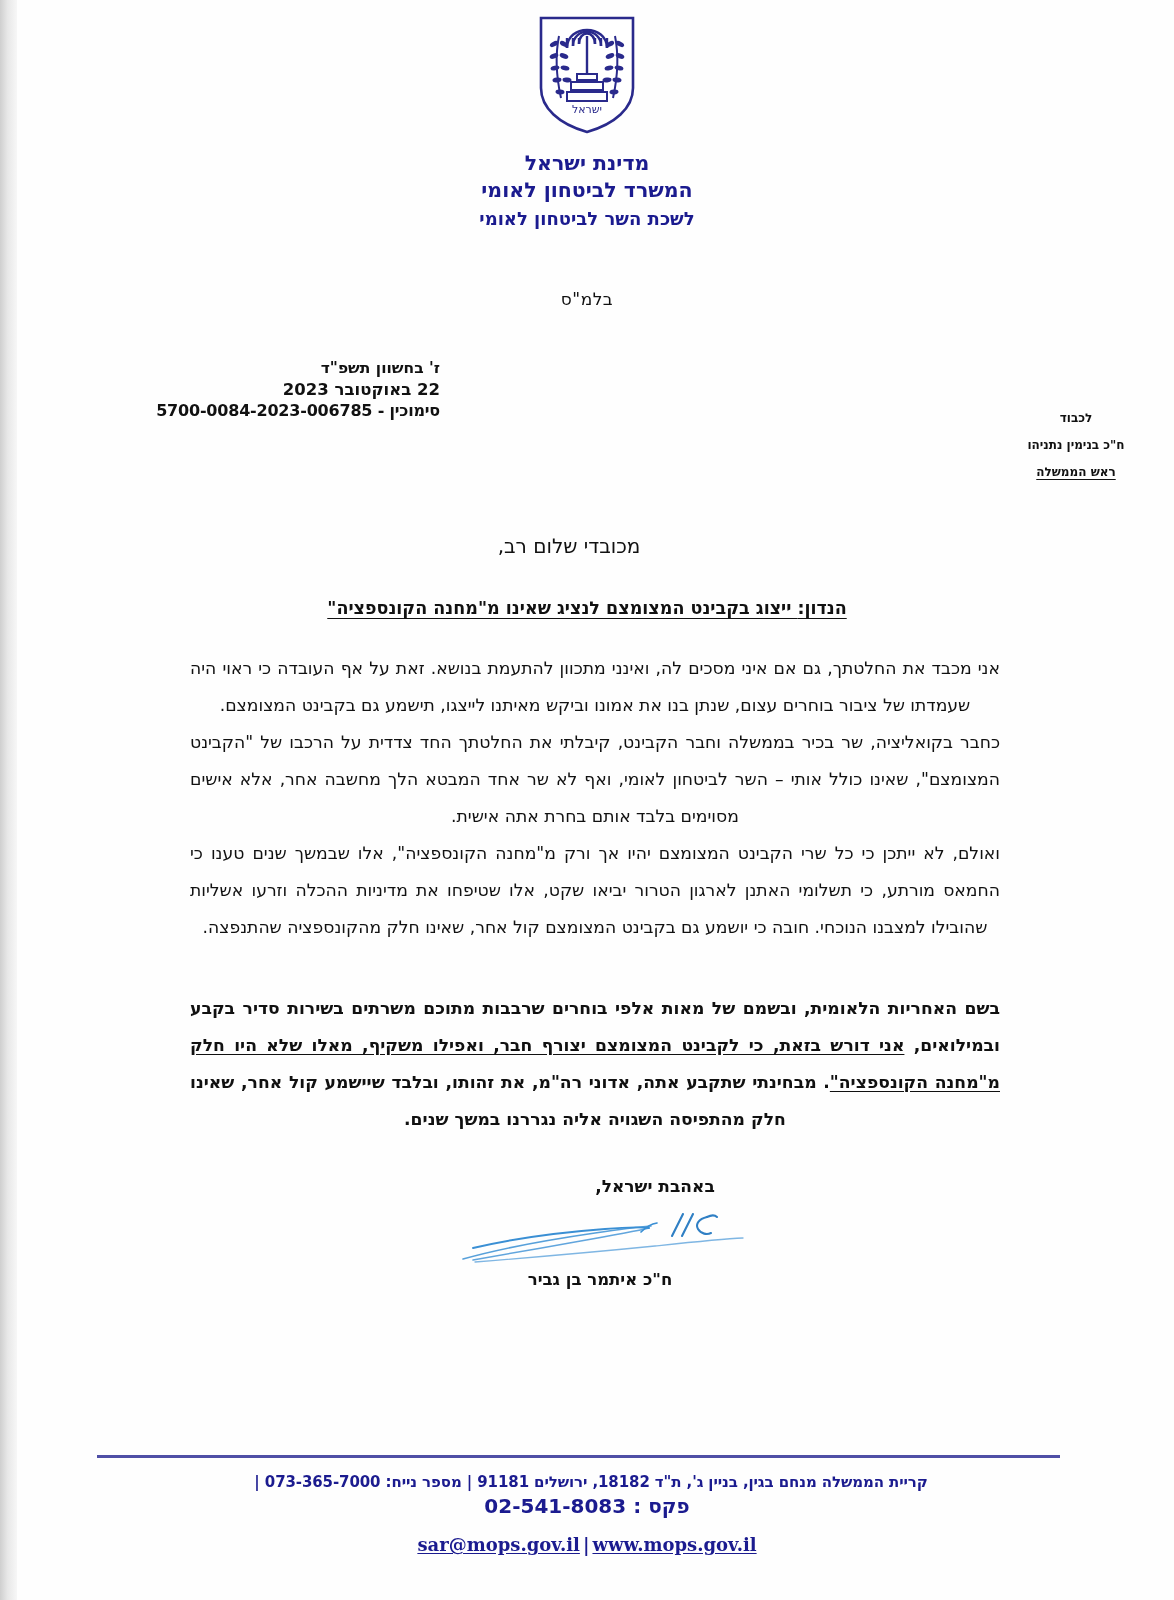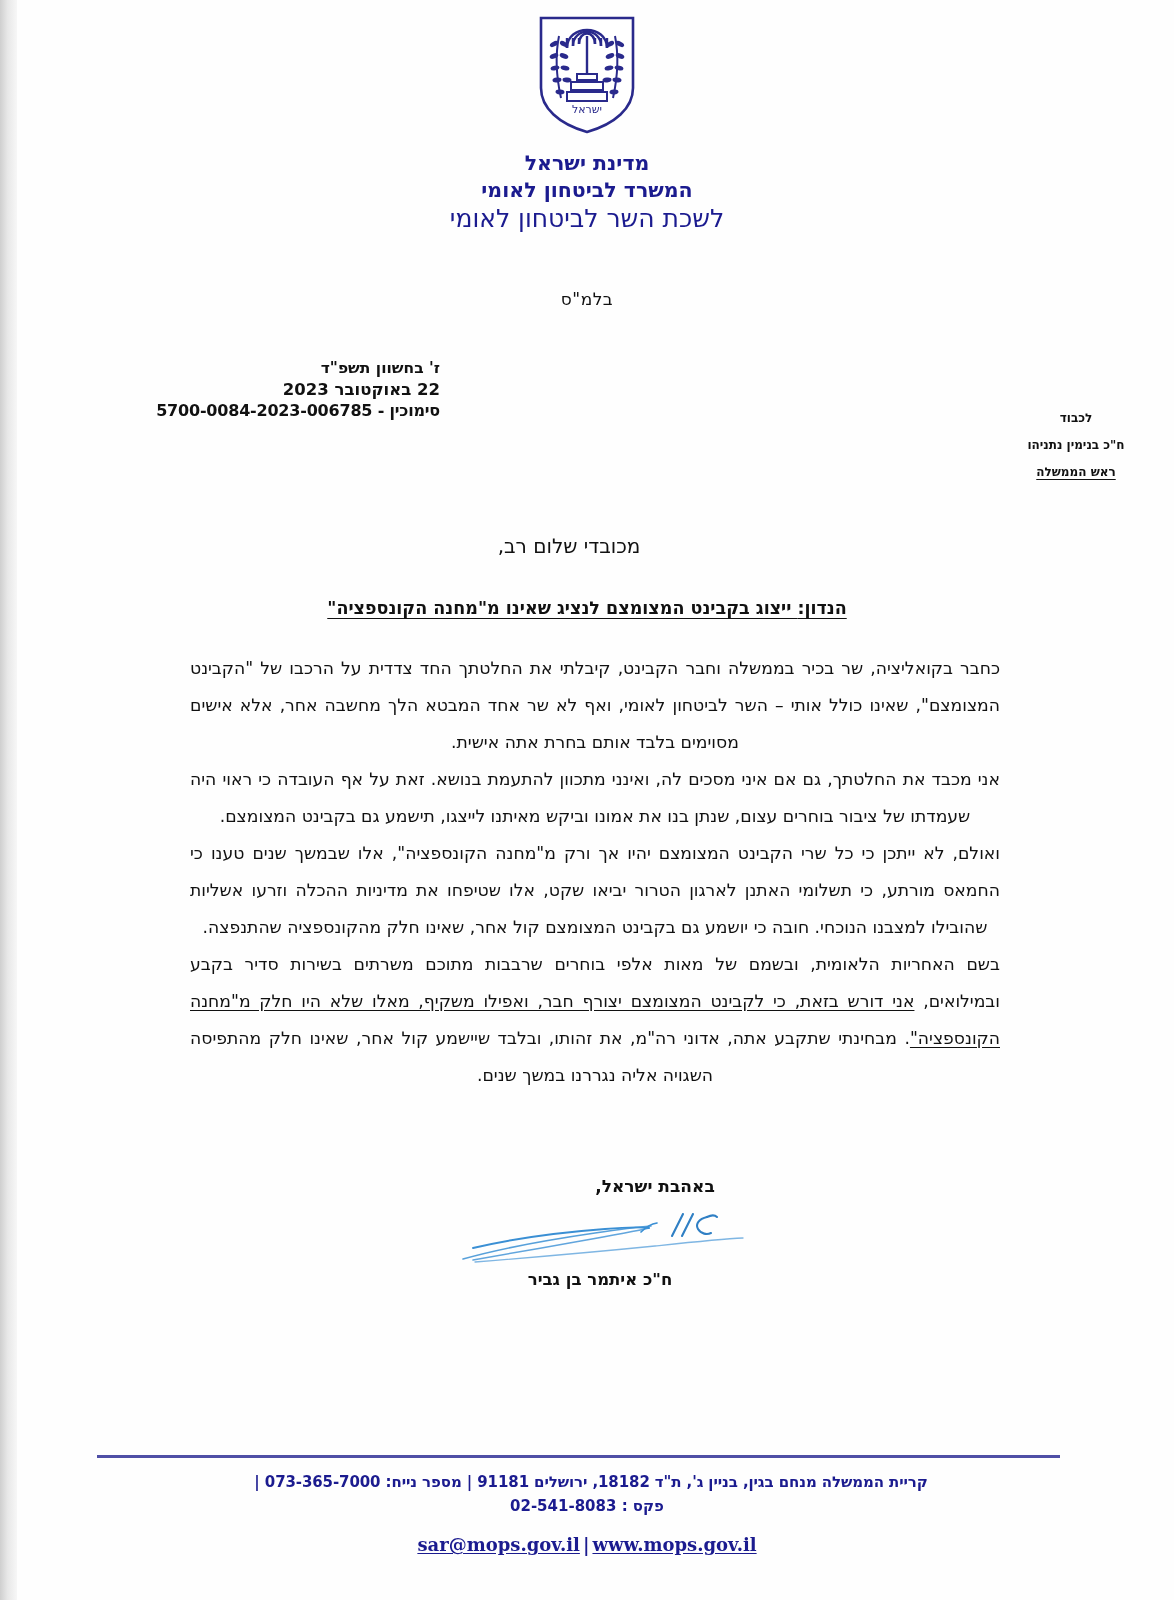--- a/index.html
+++ b/index.html
@@ -57,22 +57,22 @@
     color: #1b1b8f;
     direction: rtl;
   }
   .lh-1, .lh-2 {
     font-weight: bold;
     font-size: 20.5px;
     line-height: 27px;
     letter-spacing: 0px;
   }
   .lh-3 {
-    font-weight: normal;
-    font-size: 25px;
+    font-weight: bold;
+    font-size: 18px;
     line-height: 30px;
   }
 
   
   .classification {
     position: absolute;
     top: 289px;
     right: 0;
     left: 0;
     text-align: center;
@@ -167,22 +167,23 @@
     text-align: justify;
     text-align-last: center;
     color: #111;
     font-size: 17.2px;
     line-height: 37px;
   }
   .body p {
     margin: 0 0 0 0;
   }
   .body p.bold {
-    font-weight: normal;
+    font-weight: bold;
     line-height: 37px;
+    margin-top: 44px;
   }
   .u { text-decoration: underline; text-underline-offset: 3px; }
 
   
   .signoff {
     position: absolute;
     top: 1176px;
     right: 0;
     left: 0;
     text-align: center;
@@ -240,21 +241,21 @@
     color: #1b1b8f;
     font-weight: bold;
   }
   .footer .f-line1 {
     font-size: 15px;
     line-height: 24px;
     letter-spacing: -0.1px;
     padding-left: 8px;
   }
   .footer .f-line2 {
-    font-size: 15px;
+    font-size: 20px;
     line-height: 24px;
   }
   .footer .links {
     margin-top: 16px;
     font-family: "DejaVu Serif", "Liberation Serif", serif;
     font-size: 18px;
     direction: ltr;
   }
   .footer .links a {
     color: #1b1b8f;
@@ -347,22 +348,22 @@
 
   <div class="greeting">
     <span>מכובדי שלום רב,</span>
   </div>
 
   <div class="subject">
     <span class="s-inner"><span class="s-label">הנדון:</span><span> ייצוג בקבינט המצומצם לנציג שאינו מ"מחנה הקונספציה"</span></span>
   </div>
 
   <div class="body">
+    <p>אני מכבד את החלטתך, גם אם איני מסכים לה, ואינני מתכוון להתעמת בנושא. זאת על אף העובדה כי ראוי היה שעמדתו של ציבור בוחרים עצום, שנתן בנו את אמונו וביקש מאיתנו לייצגו, תישמע גם בקבינט המצומצם.</p>
     <p>כחבר בקואליציה, שר בכיר בממשלה וחבר הקבינט, קיבלתי את החלטתך החד צדדית על הרכבו של "הקבינט המצומצם", שאינו כולל אותי – השר לביטחון לאומי, ואף לא שר אחד המבטא הלך מחשבה אחר, אלא אישים מסוימים בלבד אותם בחרת אתה אישית.</p>
-    <p>אני מכבד את החלטתך, גם אם איני מסכים לה, ואינני מתכוון להתעמת בנושא. זאת על אף העובדה כי ראוי היה שעמדתו של ציבור בוחרים עצום, שנתן בנו את אמונו וביקש מאיתנו לייצגו, תישמע גם בקבינט המצומצם.</p>
     <p>ואולם, לא ייתכן כי כל שרי הקבינט המצומצם יהיו אך ורק מ"מחנה הקונספציה", אלו שבמשך שנים טענו כי החמאס מורתע, כי תשלומי האתנן לארגון הטרור יביאו שקט, אלו שטיפחו את מדיניות ההכלה וזרעו אשליות שהובילו למצבנו הנוכחי. חובה כי יושמע גם בקבינט המצומצם קול אחר, שאינו חלק מהקונספציה שהתנפצה.</p>
     <p class="bold"><span>בשם האחריות הלאומית, ובשמם של מאות אלפי בוחרים שרבבות מתוכם משרתים בשירות סדיר בקבע ובמילואים, </span><span class="u">אני דורש בזאת, כי לקבינט המצומצם יצורף חבר, ואפילו משקיף, מאלו שלא היו חלק מ"מחנה הקונספציה"</span><span>. מבחינתי שתקבע אתה, אדוני רה"מ, את זהותו, ובלבד שיישמע קול אחר, שאינו חלק מהתפיסה השגויה אליה נגררנו במשך שנים.</span></p>
   </div>
 
   <div class="signoff">
     <span class="farewell">באהבת ישראל,</span>
   </div>
 
   <div class="sig-svg-wrap">
     <svg class="sig-svg" viewBox="0 0 300 70" aria-hidden="true">

